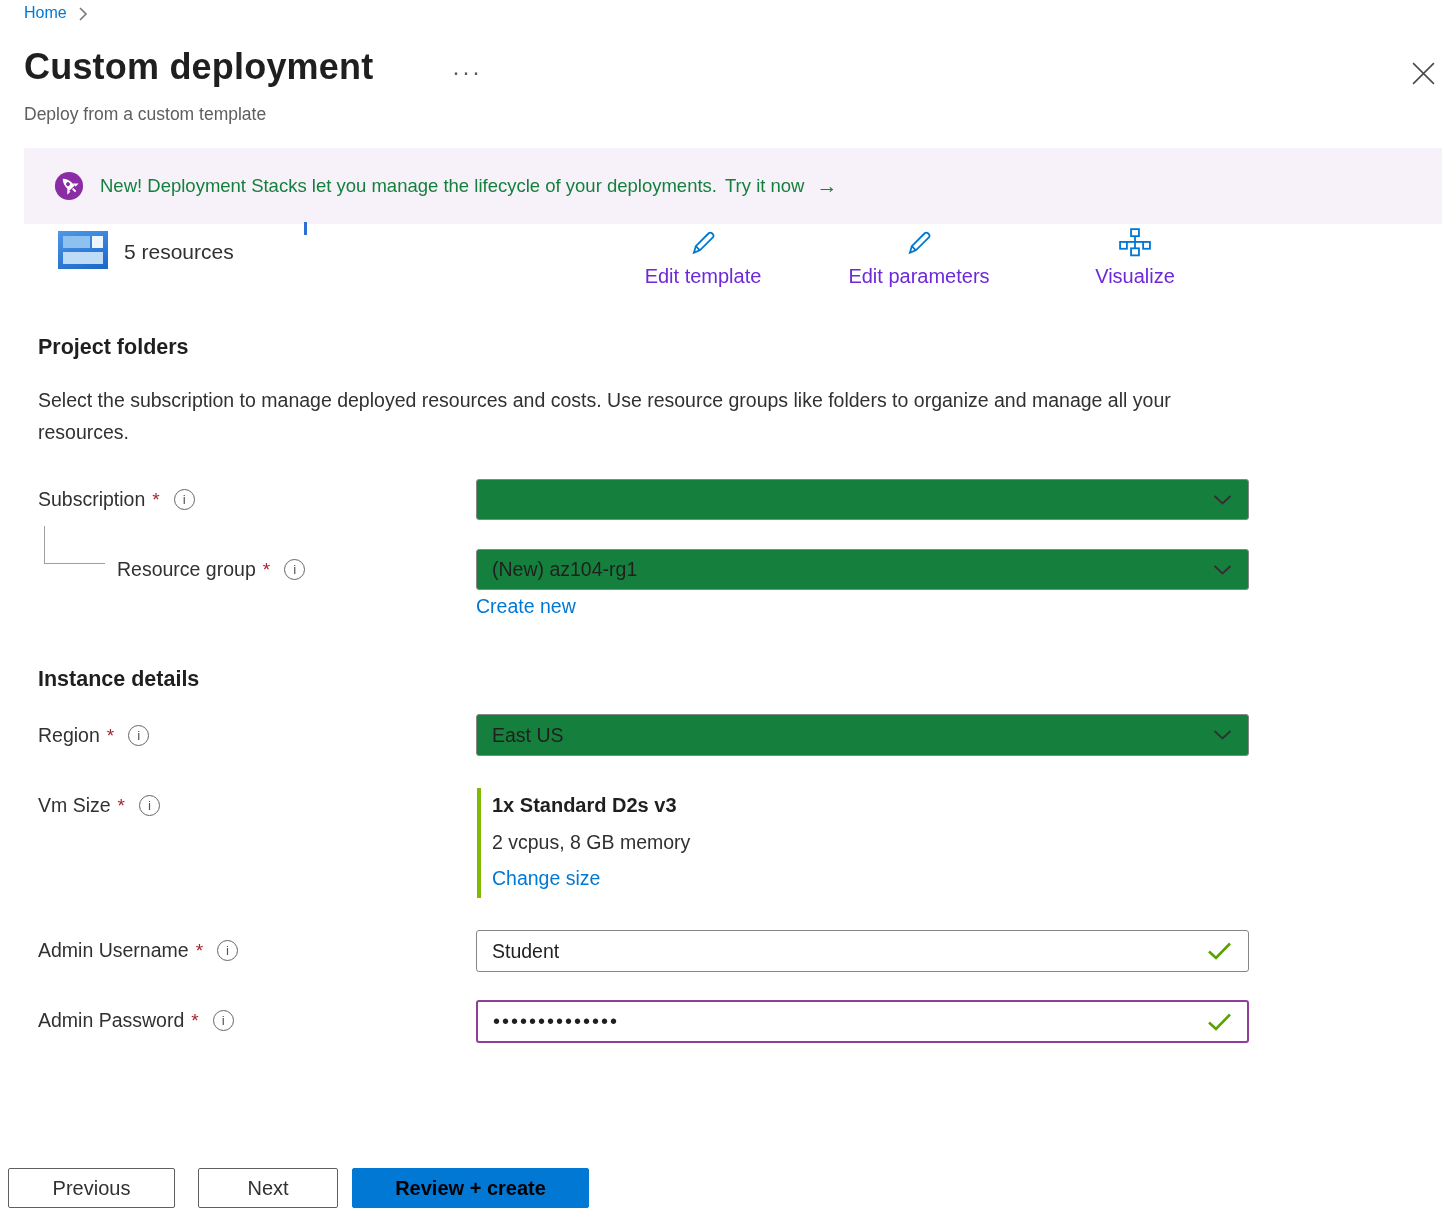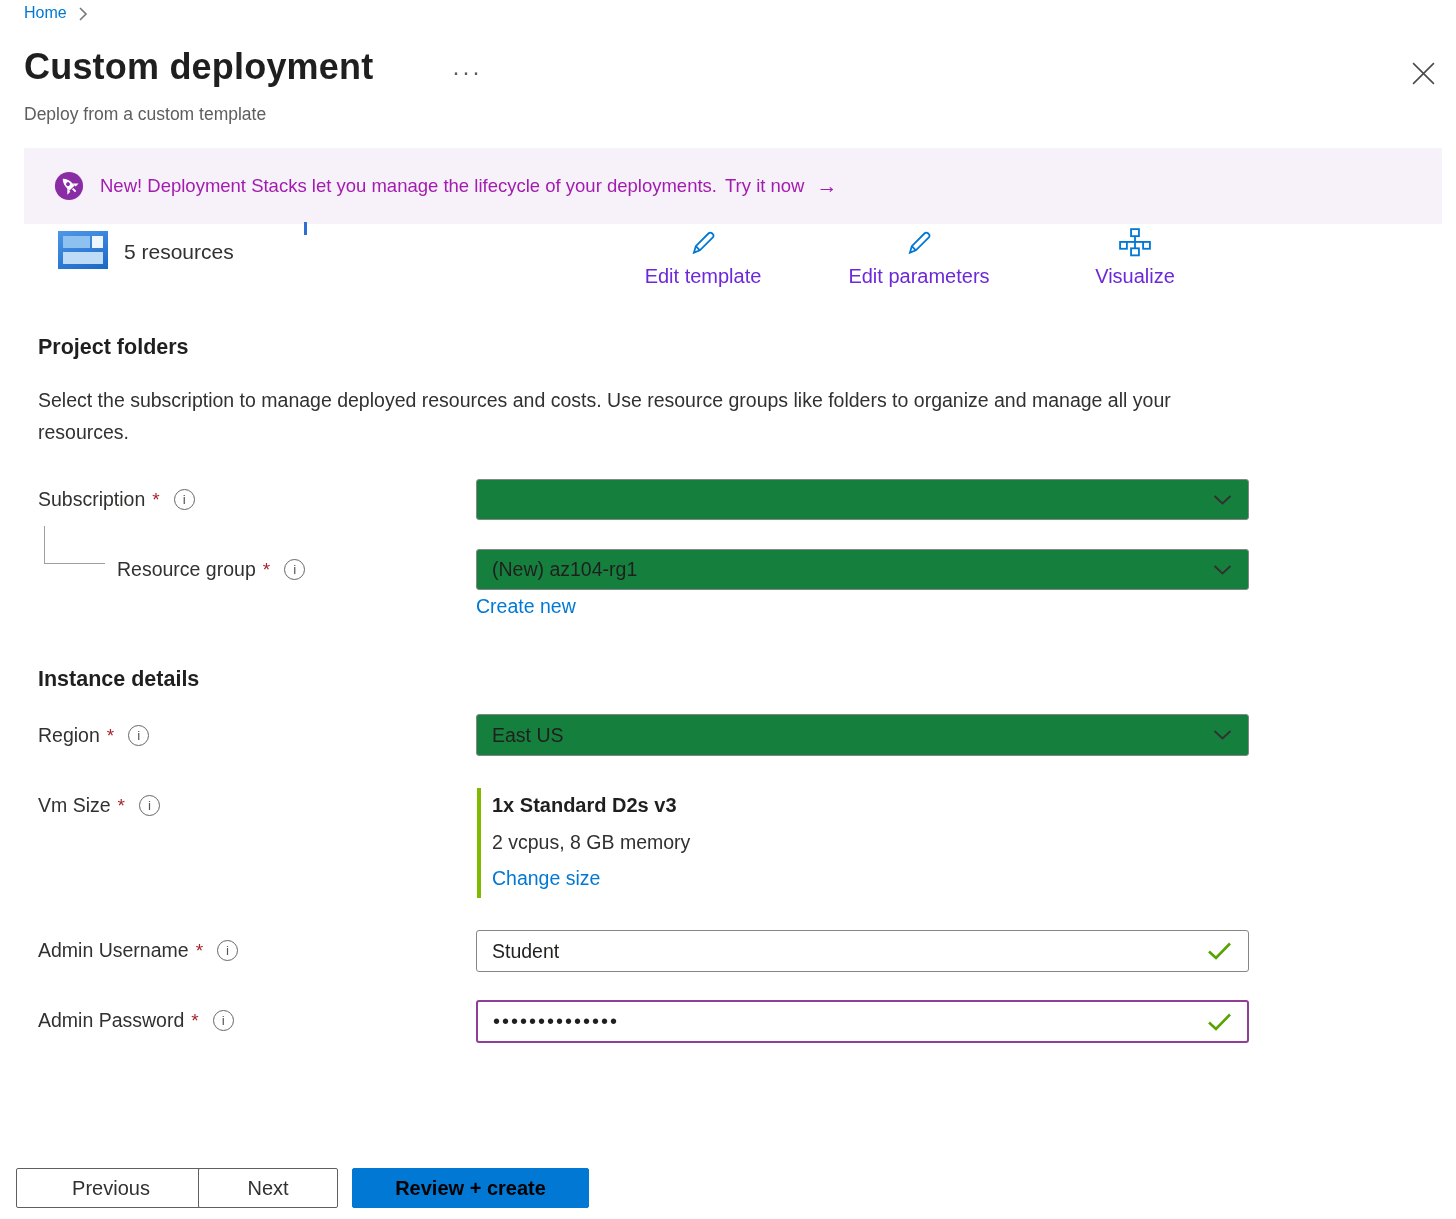--- a/index.html
+++ b/index.html
@@ -19,21 +19,21 @@
 
   
   .page-title { left:24px; top:46px; font-size:36px; font-weight:700; color:#1f1f1f; letter-spacing:.2px; }
   .more-dots { left:452px; top:58px; font-size:24px; color:#5d5b59; letter-spacing:2px; cursor:pointer; }
   .close-btn { left:1408px; top:58px; width:30px; height:30px; display:flex; align-items:center; justify-content:center; cursor:pointer; }
   .page-subtitle { left:24px; top:104px; font-size:17.5px; color:#605e5c; }
 
   
   .banner { left:24px; top:148px; width:1418px; height:76px; background:#f7f2f9; display:flex; align-items:center; }
   .banner .rocket { margin-left:30px; flex:0 0 auto; display:flex; }
-  .banner .btxt { margin-left:16px; font-size:18.5px; color:#a21caf; display:flex; align-items:center; gap:8px; }
+  .banner .btxt { margin-left:16px; font-size:18.5px; color:#15803d; display:flex; align-items:center; gap:8px; }
   .banner .cta { cursor:pointer; }
   .banner .arrow { font-size:21px; margin-left:4px; }
 
   
   .clip-mark { left:304px; top:222px; width:3px; height:13px; background:#2d6fd4; }
 
   
   .tmpl-icon { left:58px; top:231px; width:50px; height:38px; background:linear-gradient(160deg,#4e97e8 0%,#1a67c6 100%); }
   .tmpl-icon .t-a { position:absolute; left:5px; top:5px; width:27px; height:12px; background:#8ec1f0; }
   .tmpl-icon .t-b { position:absolute; right:5px; top:5px; width:11px; height:12px; background:#edf5fd; }
@@ -97,21 +97,21 @@
   .inputwrap input { width:100%; height:100%; border:1px solid #868686; border-radius:3px;
         padding:0 52px 0 15px; font-size:19.5px; color:#201f1e;
         font-family:"Liberation Sans","DejaVu Sans",sans-serif; outline:none; }
   .iw-pass input { border:2px solid #8f3f98; font-size:20px; letter-spacing:2px; }
   .check { position:absolute; right:17px; top:50%; transform:translateY(-50%); display:flex; }
 
   
   .btn { top:1168px; height:40px; display:flex; align-items:center; justify-content:center;
          font-size:20px; border-radius:2px; cursor:pointer; }
   .btn-outline { border:1px solid #5f5f5f; background:#fff; color:#323130; }
-  .btn-prev { left:16px; width:190px; }
+  .btn-prev { left:8px; width:167px; }
   .btn-next { left:198px; width:140px; }
   .btn-primary { left:352px; width:237px; background:#0078d4; color:#000000; font-weight:700; border:1px solid #0078d4; }
 </style>
 </head>
 <body>
 
 <div class="abs breadcrumb">
   <a>Home</a>
   <span class="crumb-chev">
     <svg width="12" height="16" viewBox="0 0 12 16">

